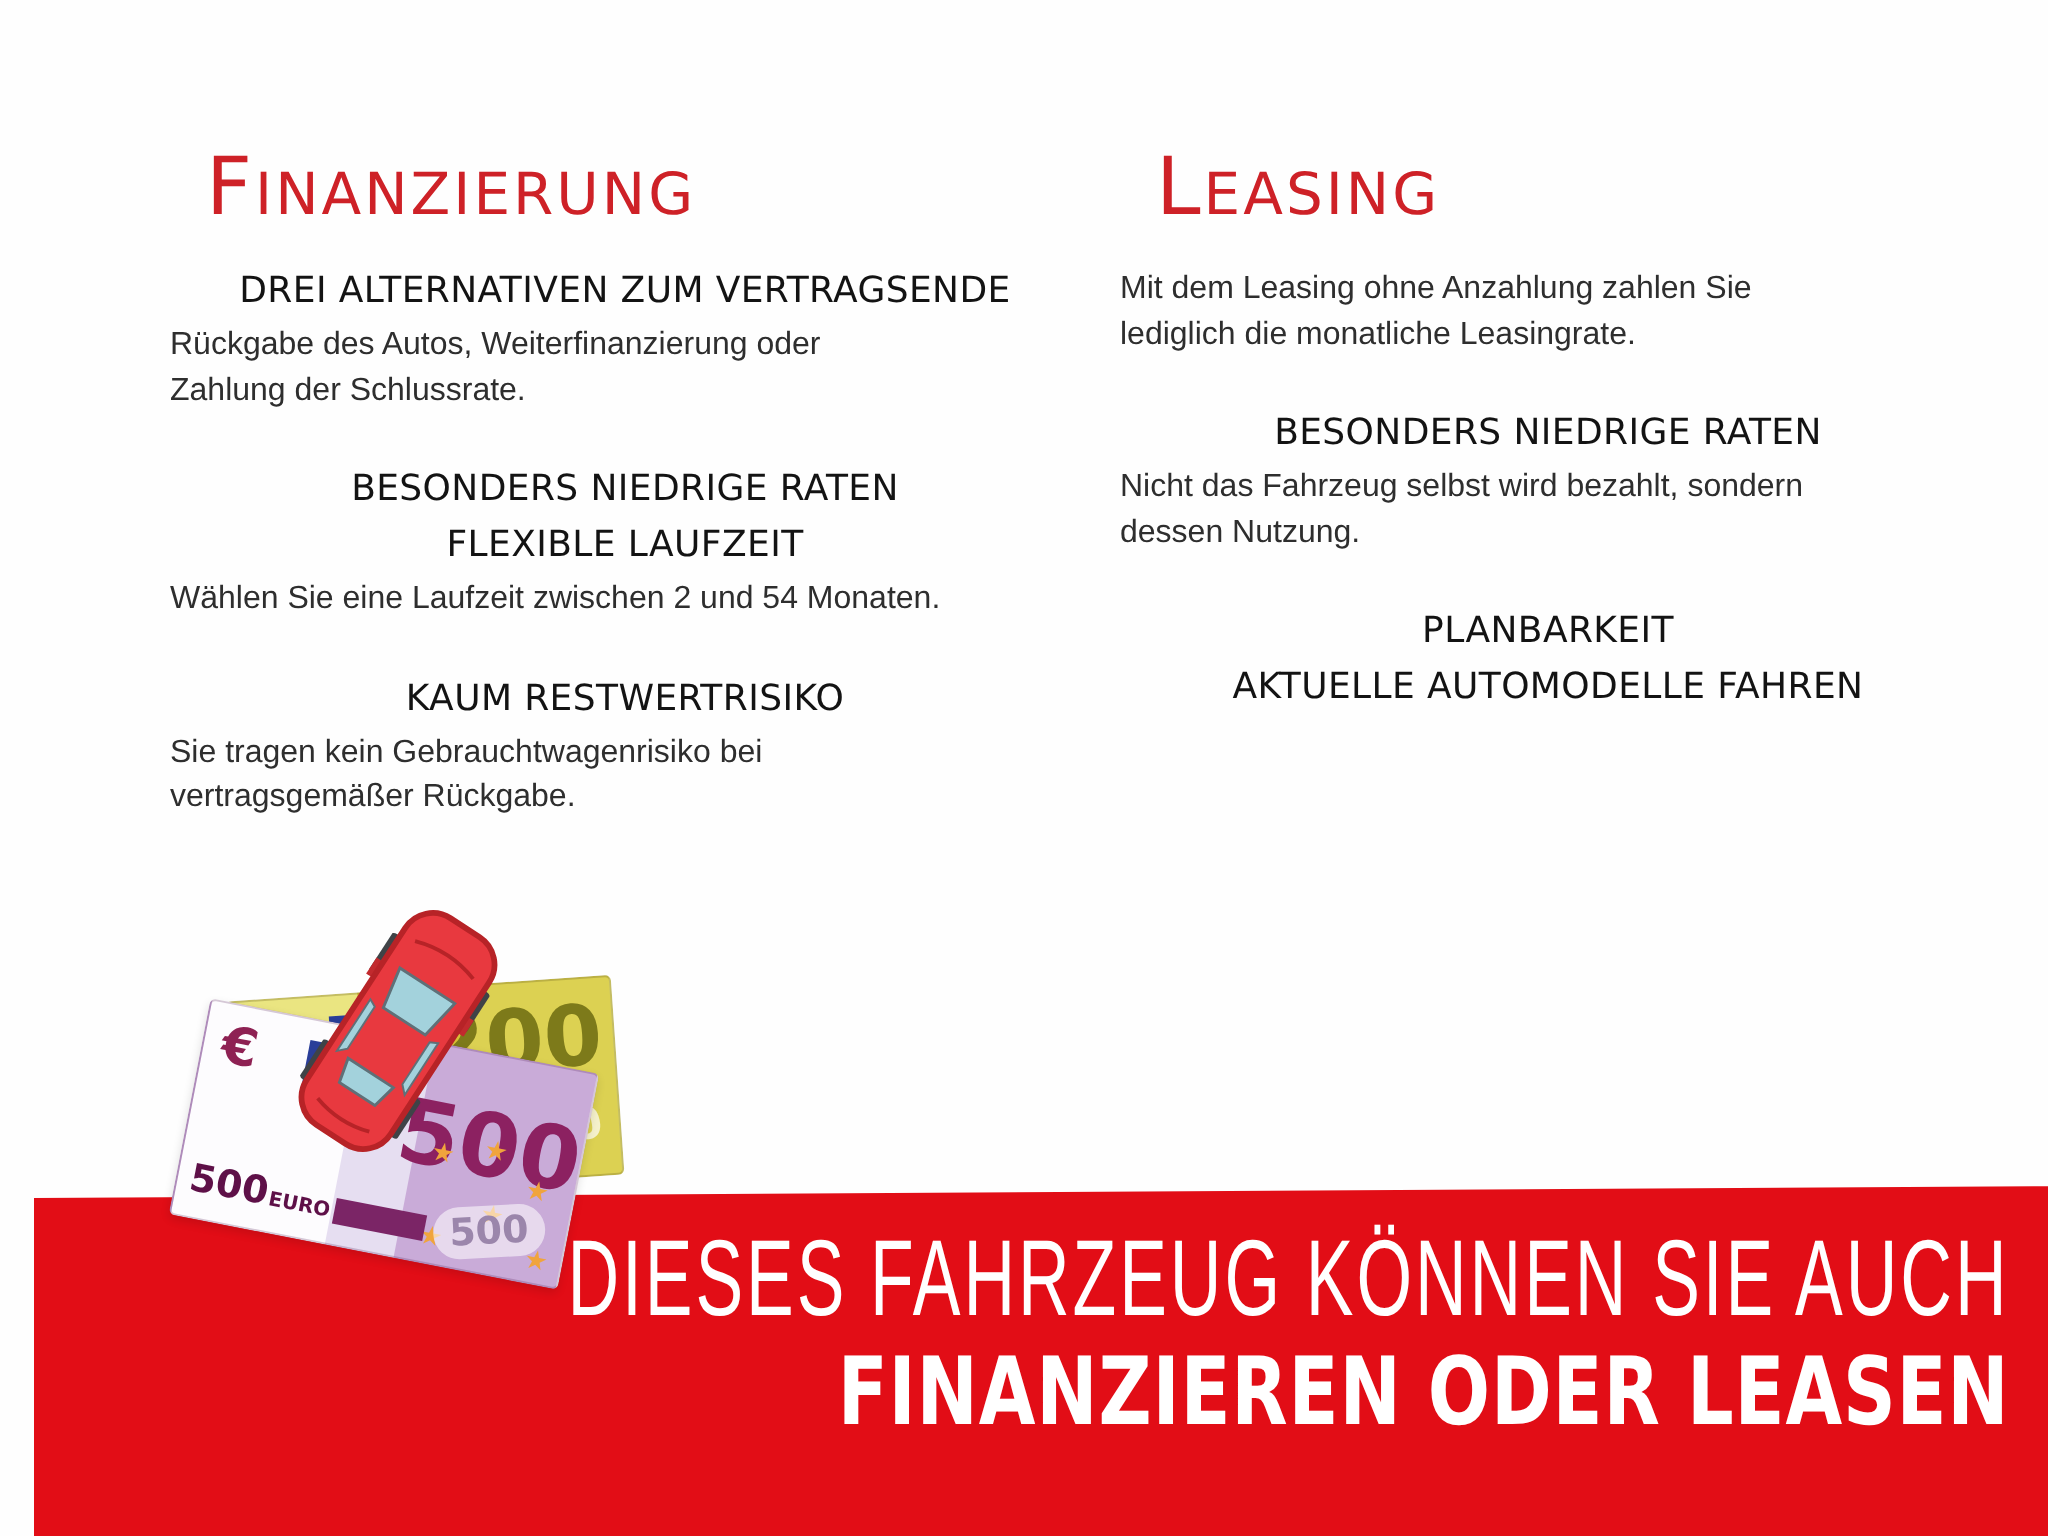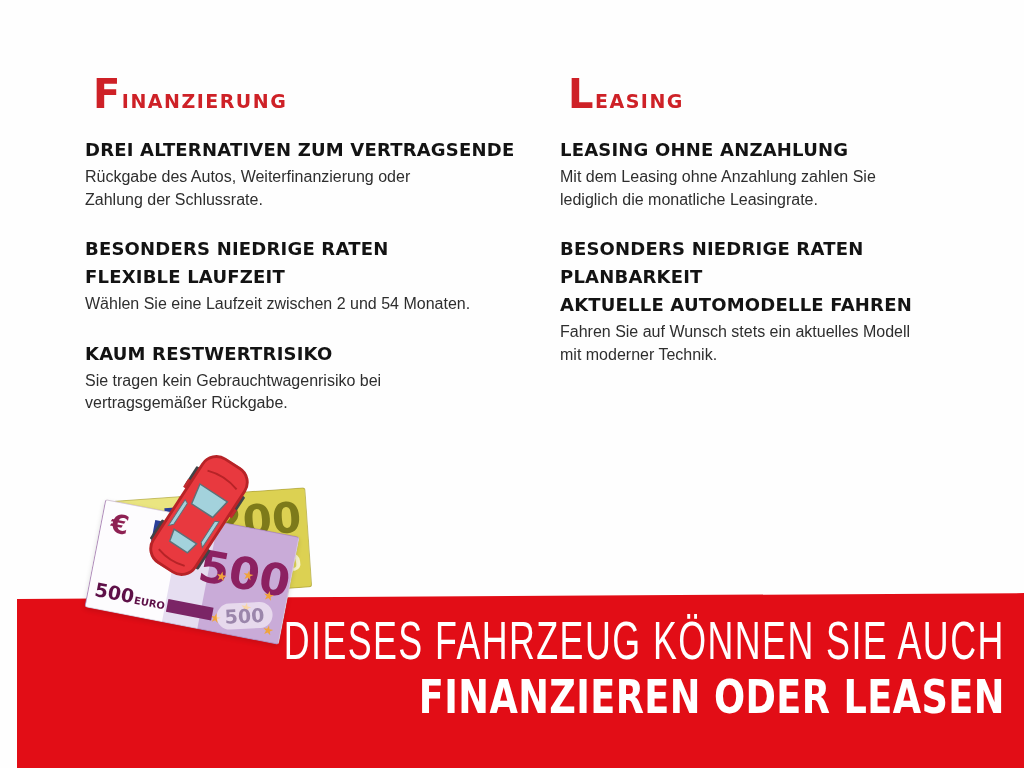--- a/index.html
+++ b/index.html
@@ -14,31 +14,31 @@
     width:1024px;height:768px;overflow:hidden;background:#ffffff;
     font-family:"Liberation Sans", sans-serif;
   }
   .stage{position:relative;width:1024px;height:768px;background:#fefefe;}
 
   
   .col{position:absolute;top:74px;}
   .col-left{left:85px;width:455px;}
   .col-right{left:560px;width:428px;}
   .col-title{
-    margin:0 0 17px 8px;
+    margin:0 0 17px 18px;
     font-family:"DejaVu Sans", sans-serif;
-    font-weight:700;font-size:19px;line-height:40px;
+    font-weight:400;font-size:29px;line-height:40px;
     letter-spacing:1.5px;color:var(--title-red);
   }
   .col-title::first-letter{font-size:40px;}
   .section-heading{
     margin:0 0 5px 0;
     font-family:"DejaVu Sans", sans-serif;
-    font-weight:700;font-size:18px;line-height:23px;
-    letter-spacing:0.2px;color:var(--heading-black);
+    font-weight:400;font-size:18px;line-height:23px;
+    letter-spacing:0.2px;color:var(--heading-black);text-align:center;
   }
   .section-body{
     margin:0 0 26px 0;
     font-size:16px;line-height:22.5px;color:var(--body-gray);
     white-space:pre-line;
   }
 
   
   .banner{
     position:absolute;left:17px;top:593px;width:1024px;height:175px;
@@ -136,34 +136,33 @@
       <h2 class="section-heading">KAUM RESTWERTRISIKO</h2>
       <p class="section-body">Sie tragen kein Gebrauchtwagenrisiko bei
 vertragsgemäßer Rückgabe.</p>
     </section>
   </div>
 
   <div class="col col-right">
     <h1 class="col-title">LEASING</h1>
 
     <section>
-      <h2 class="section-heading">LEASING OHNE ANZAHLUNG</h2>
       <p class="section-body">Mit dem Leasing ohne Anzahlung zahlen Sie
 lediglich die monatliche Leasingrate.</p>
     </section>
     <section>
       <h2 class="section-heading">BESONDERS NIEDRIGE RATEN</h2>
+      <p class="section-body">Nicht das Fahrzeug selbst wird bezahlt, sondern
+dessen Nutzung.</p>
     </section>
     <section>
       <h2 class="section-heading">PLANBARKEIT</h2>
     </section>
     <section>
       <h2 class="section-heading">AKTUELLE AUTOMODELLE FAHREN</h2>
-      <p class="section-body">Fahren Sie auf Wunsch stets ein aktuelles Modell
-mit moderner Technik.</p>
     </section>
   </div>
 
   <div class="banner">
     <div class="banner-text">
       <div class="banner-line1">DIESES FAHRZEUG KÖNNEN SIE AUCH</div>
       <div class="banner-line2">FINANZIEREN ODER LEASEN</div>
     </div>
   </div>
 

